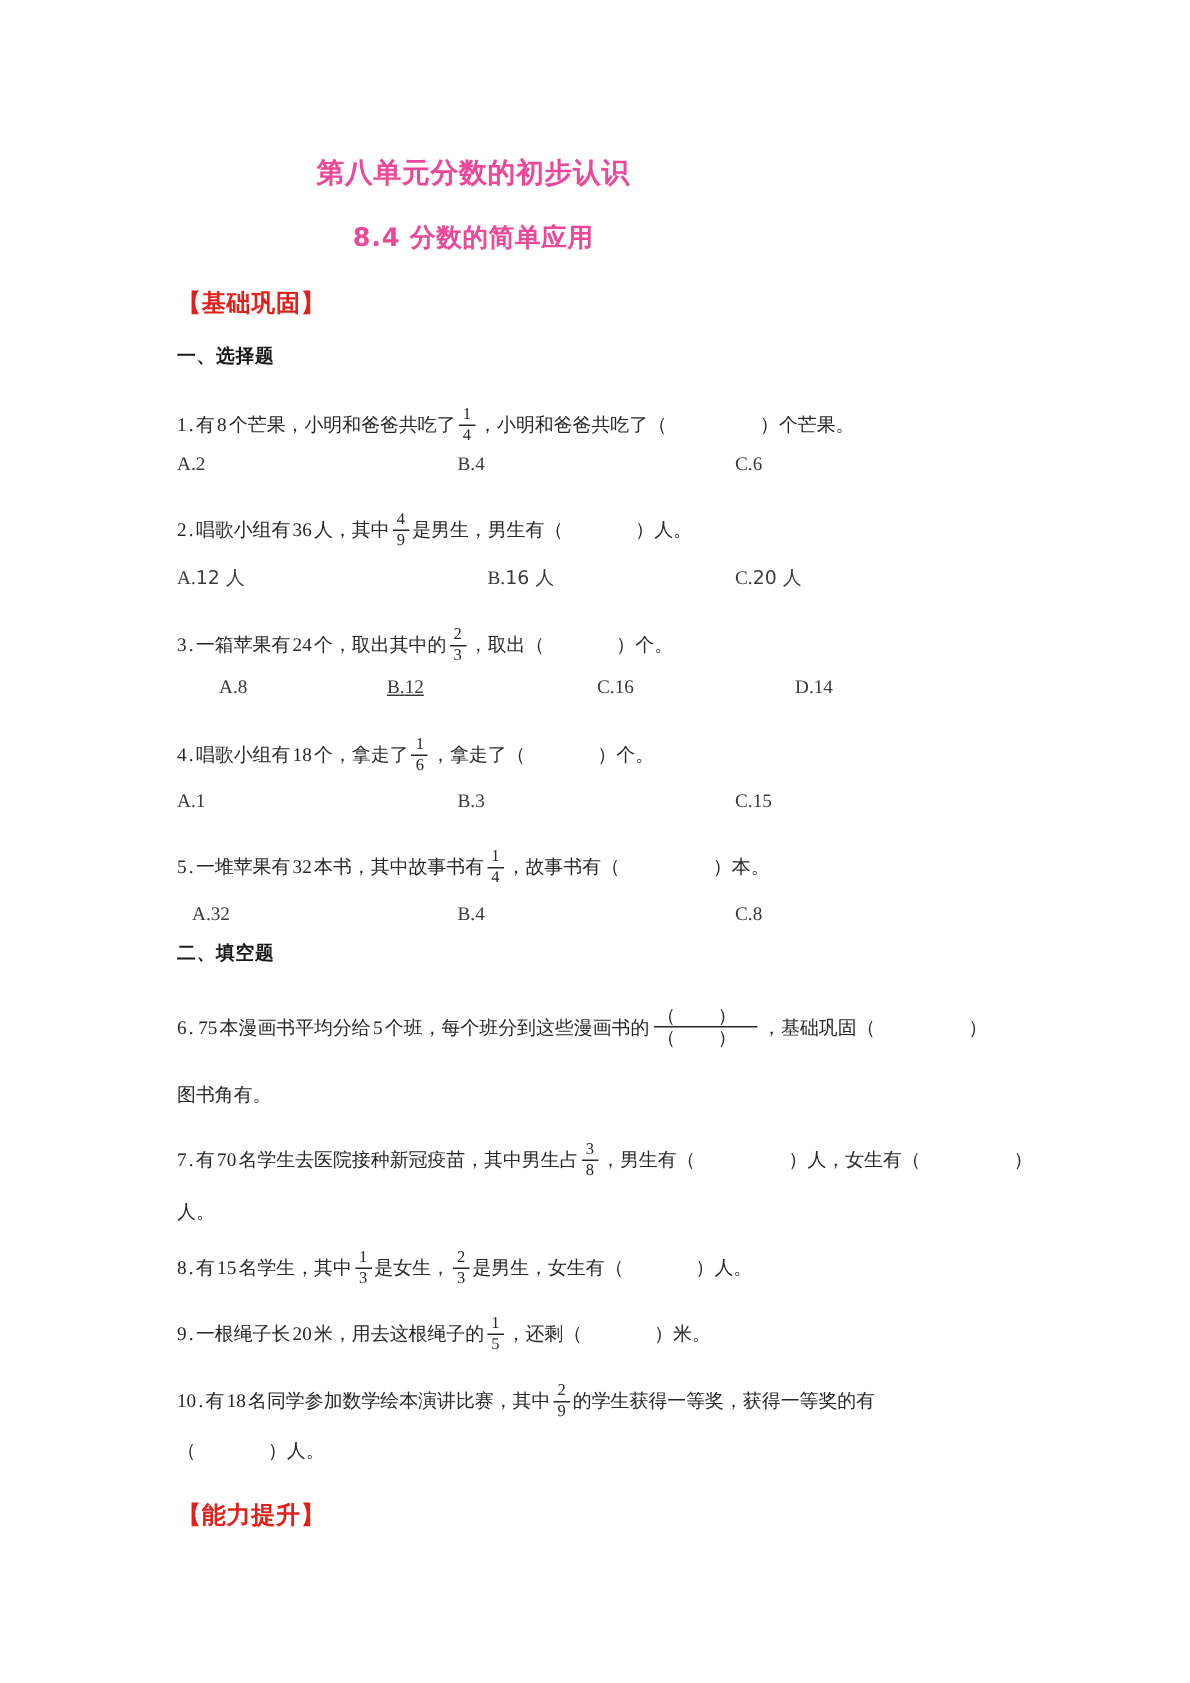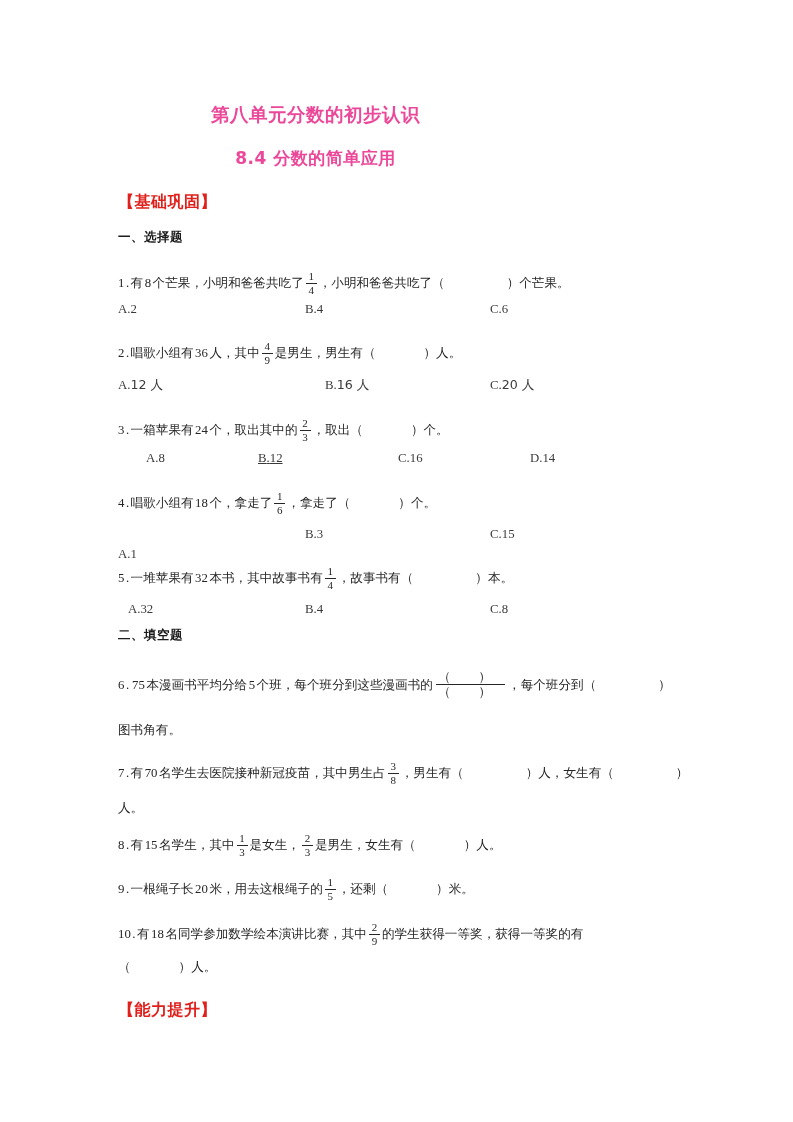--- a/index.html
+++ b/index.html
@@ -260,21 +260,21 @@
     <span class="frac">
       <span class="nmr">1</span>
       <span class="bar"></span>
       <span class="dnm">6</span>
     </span>
     <span>，拿走了（</span>
     <span class="blank-gap-sm"></span>
     <span>）个。</span>
   </div>
   <div class="opt-row" style="top:528px;">
-    <span class="opt" style="left:0px;margin-top:20px;">
+    <span class="opt" style="left:0px;">
       <span class="olbl">A</span><span class="olbl">.</span><span class="olbl">1</span>
     </span>
     <span class="opt" style="left:187px;">
       <span class="olbl">B</span><span class="olbl">.</span><span class="olbl">3</span>
     </span>
     <span class="opt" style="left:372px;">
       <span class="olbl">C</span><span class="olbl">.</span><span class="olbl">15</span>
     </span>
   </div>
 
@@ -312,21 +312,21 @@
     <span class="lat">.</span>
     <span class="lat">75</span>
     <span>本漫画书平均分给</span>
     <span class="lat">5</span>
     <span>个班，每个班分到这些漫画书的</span>
     <span class="frac-blank">
       <span class="fb-part">（  ）</span>
       <span class="fb-bar"></span>
       <span class="fb-part">（  ）</span>
     </span>
-    <span>，每个班分到（</span>
+    <span>，基础巩固（</span>
     <span class="blank-gap"></span>
     <span>）</span>
   </div>
   <div class="qline" style="top:724px;">
     <span>图书角有。</span>
   </div>
 
   <div class="qline" style="top:761px;">
     <span class="num">7</span>
     <span class="lat">.</span>

